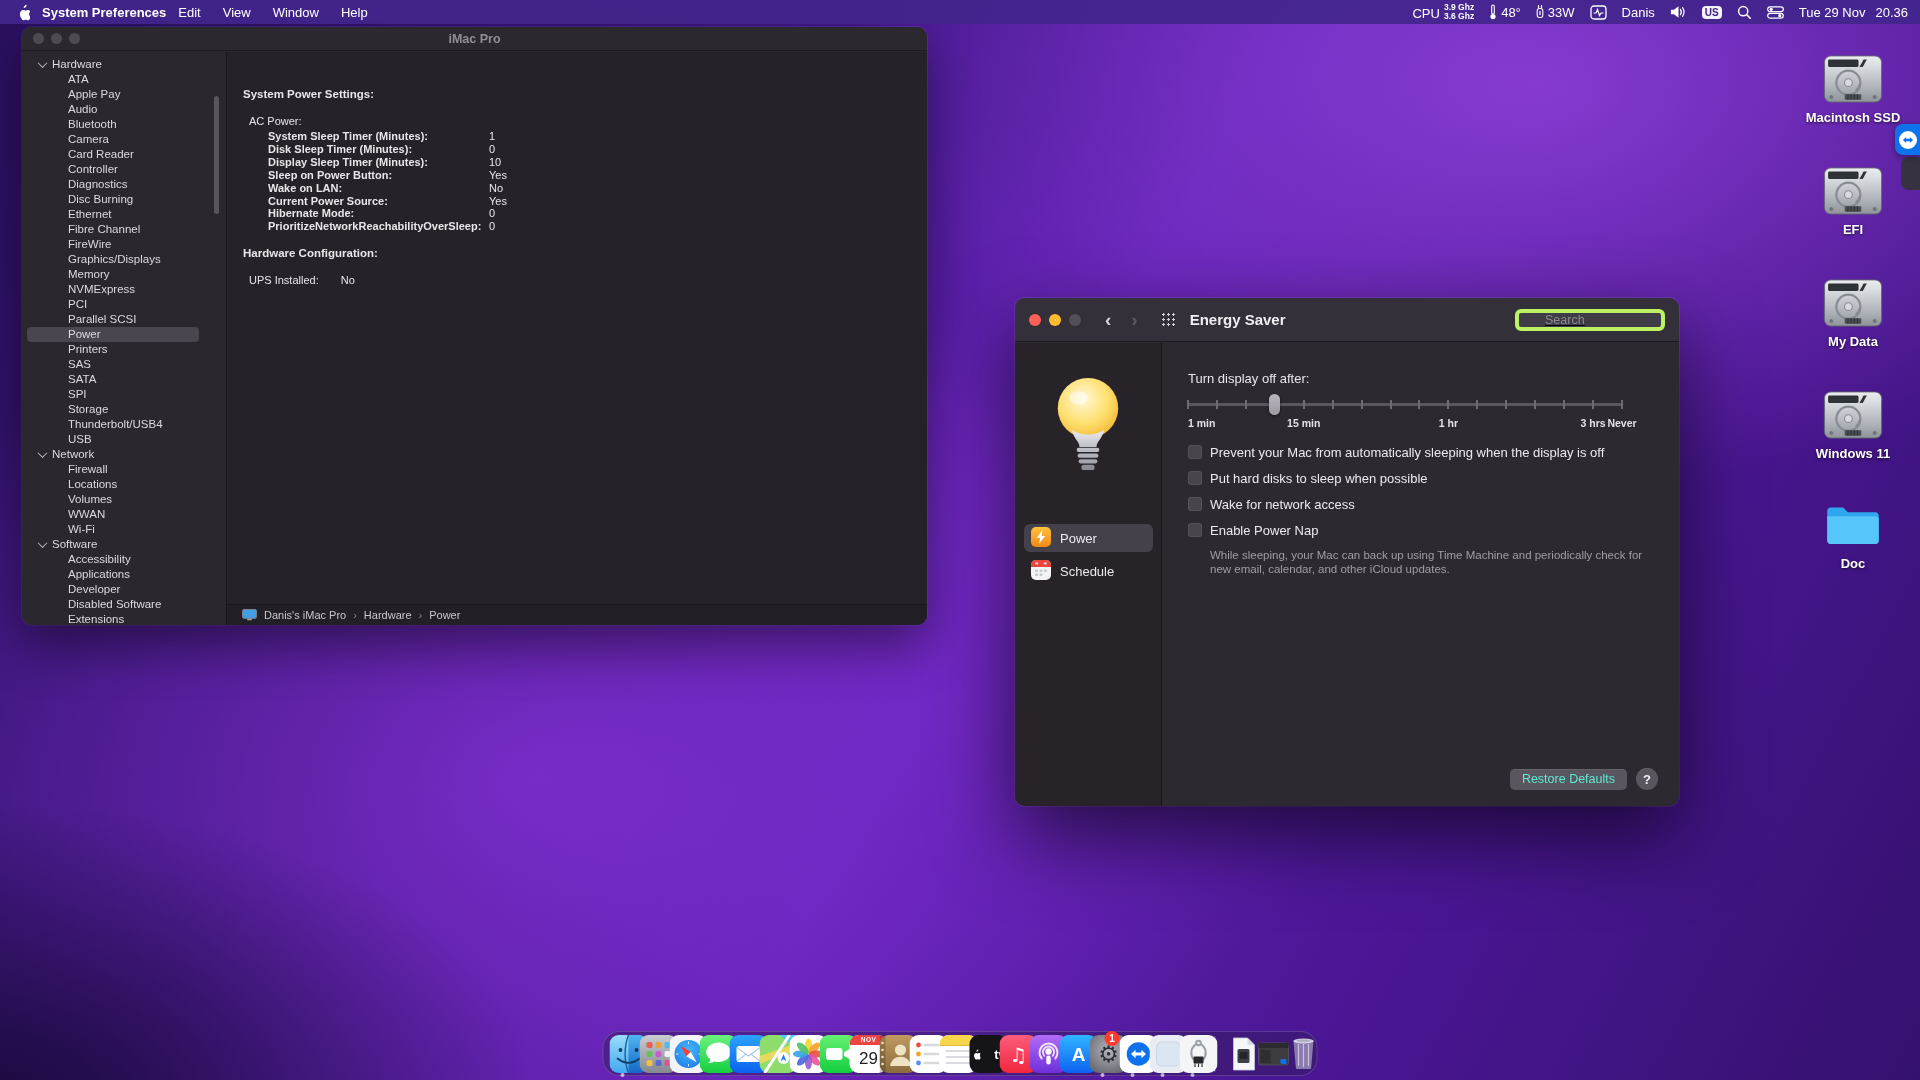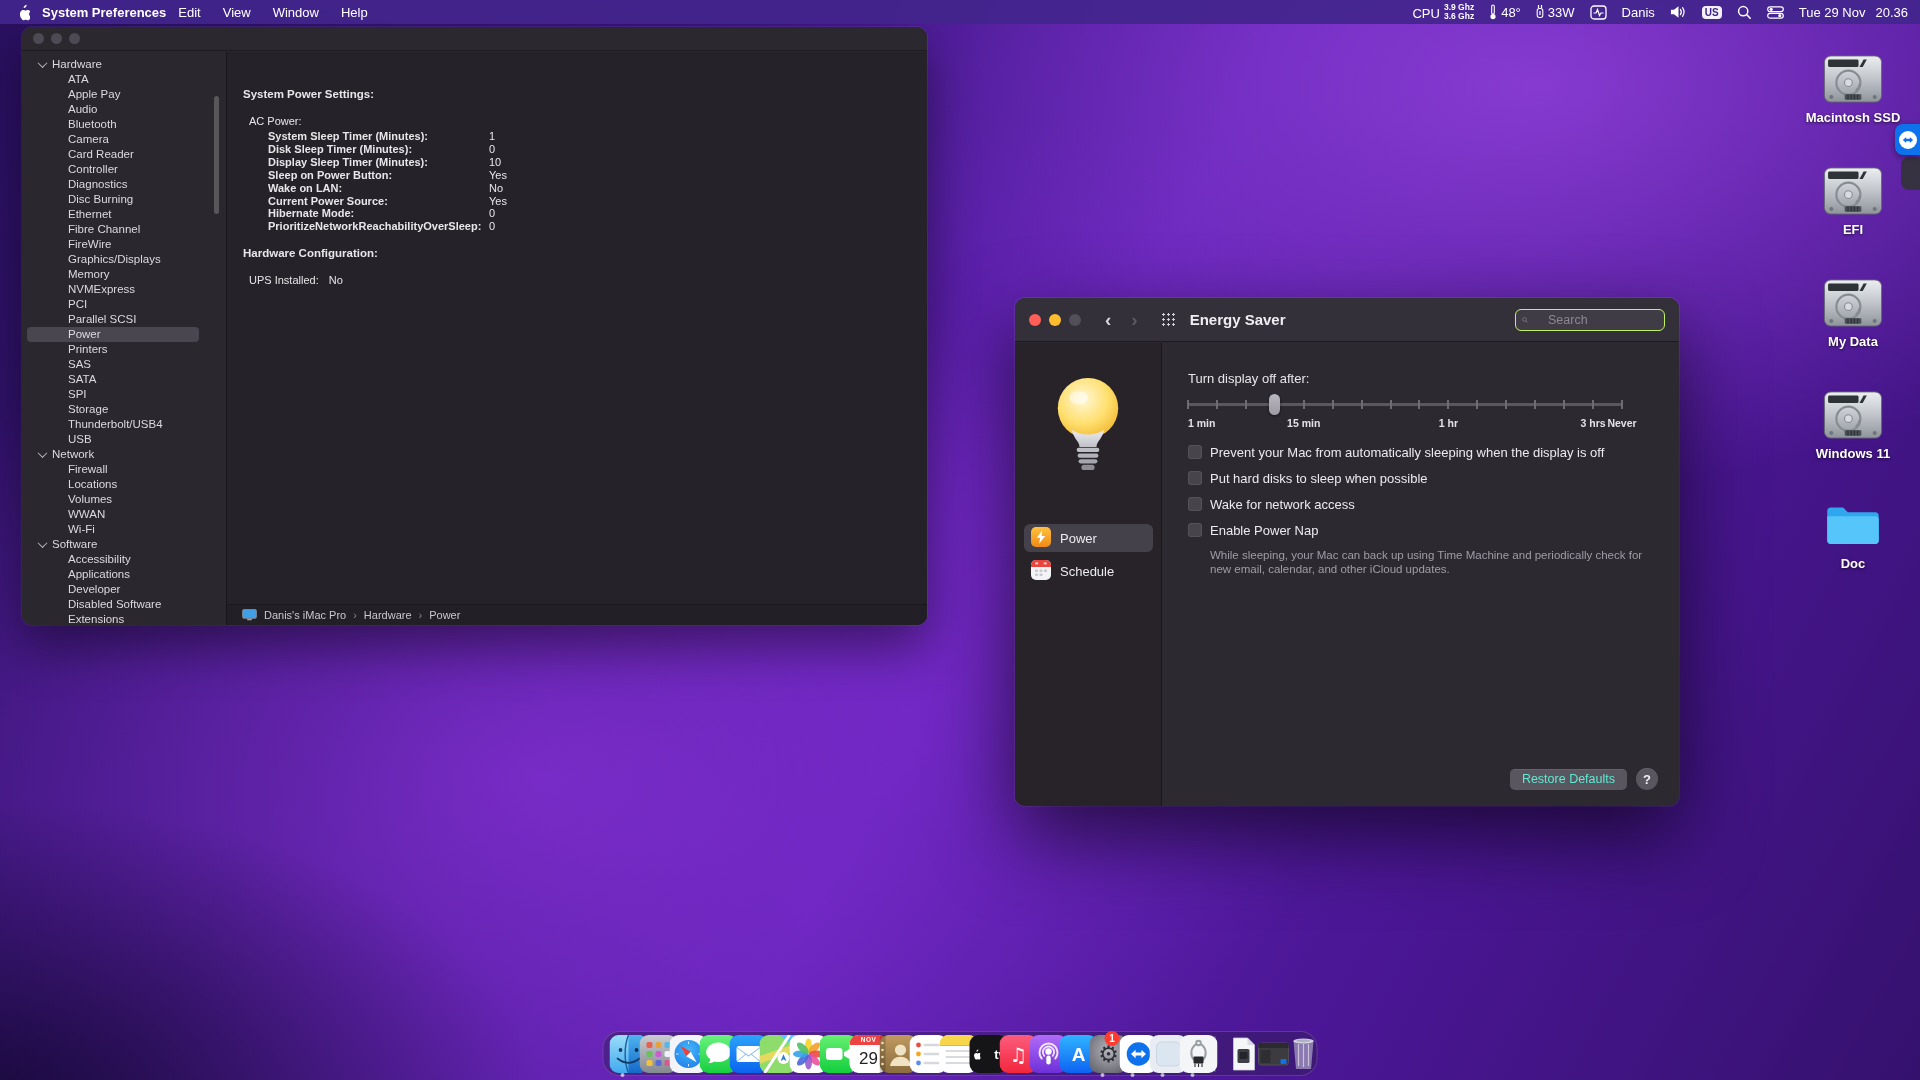--- a/index.html
+++ b/index.html
@@ -43,41 +43,41 @@
   .sb-group { padding-left:12px; display:flex; align-items:center; gap:6px; }
   .chev { width:7px; height:7px; border-right:1.6px solid #b9b6bf; border-bottom:1.6px solid #b9b6bf;
     transform:rotate(45deg) translate(-1px,-1px); display:inline-block; }
   .sb-item.selected { background:#4a4650; }
   .si-scrollbar { position:absolute; top:44px; right:7px; width:5px; height:118px; border-radius:3px; background:rgba(255,255,255,.22); }
   .si-content { flex:1; background:#252229; position:relative; font-size:11px; color:#e8e6ea; }
   .si-h { position:absolute; left:16px; font-weight:bold; font-size:11.5px; }
   .si-sub { position:absolute; left:22px; }
   .si-rows { position:absolute; left:41px; top:78px; display:grid; grid-template-columns:221px auto; line-height:12.9px; }
   .si-rows .lab { font-weight:bold; }
-  .ups-line { position:absolute; left:22px; top:222px; display:flex; gap:10px; }
+  .ups-line { position:absolute; left:22px; top:222px; display:flex; gap:22px; }
   .si-bottombar { position:absolute; left:0; right:0; bottom:0; height:21px; border-top:1px solid #1b181f; background:#221f27;
     display:flex; align-items:center; gap:7px; padding-left:15px; }
   .bc { display:flex; align-items:center; gap:7px; font-size:11px; color:#cac8cf; }
   .bc-sep { color:#8a878f; }
 
   
   #energysaver { left:1015px; top:298px; width:664px; height:508px; background:#2c2931;
     box-shadow:0 30px 80px rgba(0,0,0,.62), 0 0 0 1px rgba(255,255,255,.09); }
   #energysaver .titlebar { position:absolute; top:0; left:0; right:0; height:44px; background:#343039;
     border-bottom:1px solid #1d1a21; display:flex; align-items:center; padding:0 14px; }
   #energysaver .tl { width:12px; height:12px; }
   .tl-red { background:#ff5f57; } .tl-yellow { background:#febc2e; } .tl-gray { background:#534f58; }
   .es-lights { display:flex; gap:8px; }
   .nav-btn { font-size:19px; line-height:1; margin-left:24px; color:#d8d6dc; font-weight:bold; }
   .nav-btn.fwd { margin-left:20px; color:#5d5a63; }
   .grid-icon { width:17px; height:17px; margin-left:22px;
     background-image:radial-gradient(circle, #d2d0d6 1.1px, transparent 1.4px); background-size:5px 5px; background-position:1px 1px; }
   .es-title { margin-left:13px; font-size:15px; font-weight:bold; color:#f0eef3; }
-  .es-search { margin-left:auto; width:150px; height:22px; background:#403c46; border:1px solid #bef264; border-radius:6px;
-    display:flex; align-items:center; padding:0 6px; gap:20px; }
+  .es-search { margin-left:auto; width:150px; height:22px; background:#403c46; border:4px solid #bef264; border-radius:6px;
+    display:flex; align-items:center; padding:0 6px; gap:20px;text-decoration:underline; }
   .es-search input { background:transparent; border:none; outline:none; color:#d5d3da; font-size:12.5px; width:110px;
     font-family:"Liberation Sans","DejaVu Sans",sans-serif; }
   .es-search input::placeholder { color:#8b8890; }
   .es-body { position:absolute; top:45px; left:0; right:0; bottom:0; display:flex; }
   .es-sidebar { width:147px; background:#272329; border-right:1px solid #19161c; position:relative; }
   .bulb-wrap { position:absolute; top:34px; left:50%; transform:translateX(-50%); }
   .es-items { position:absolute; top:181px; left:0; right:0; display:flex; flex-direction:column; gap:5px; }
   .es-item { width:129px; height:28px; margin-left:9px; border-radius:6px; display:flex; align-items:center; gap:9px;
     padding-left:7px; color:#eceaf0; font-size:13px; }
   .es-item.selected { background:#45414b; }
@@ -215,20 +215,21 @@
     </div>
   </div>
 
   <div class="window" id="sysinfo">
     <div class="titlebar">
       <span class="lights">
         <span class="tl"></span>
         <span class="tl"></span>
         <span class="tl"></span>
       </span>
+      <span class="win-title">iMac Pro</span>
     </div>
     <div class="si-body">
       <div class="si-sidebar">
         <div>
             <div class="sb-row sb-group">
               <span class="chev"></span>
               <span>Hardware</span>
             </div>
             <div class="sb-row sb-item">ATA</div>
             <div class="sb-row sb-item">Apple Pay</div>

